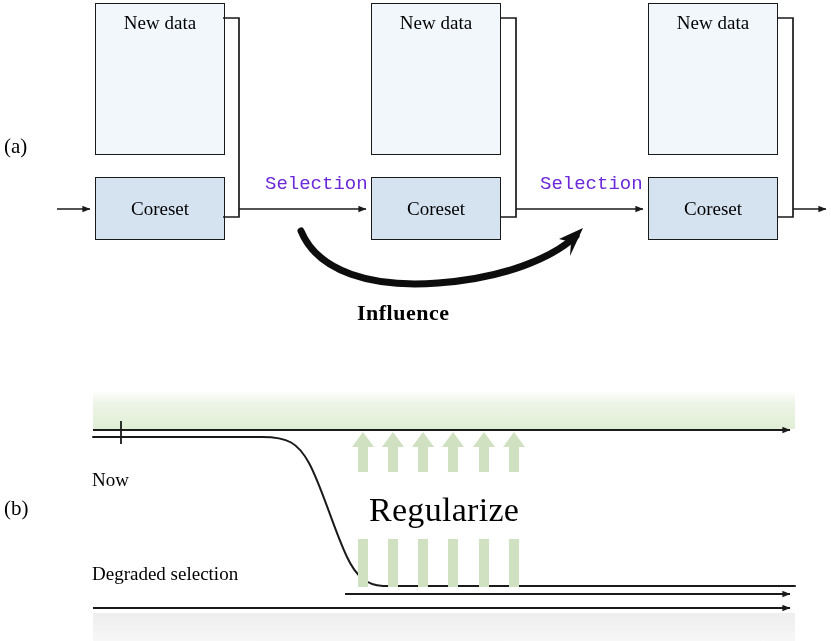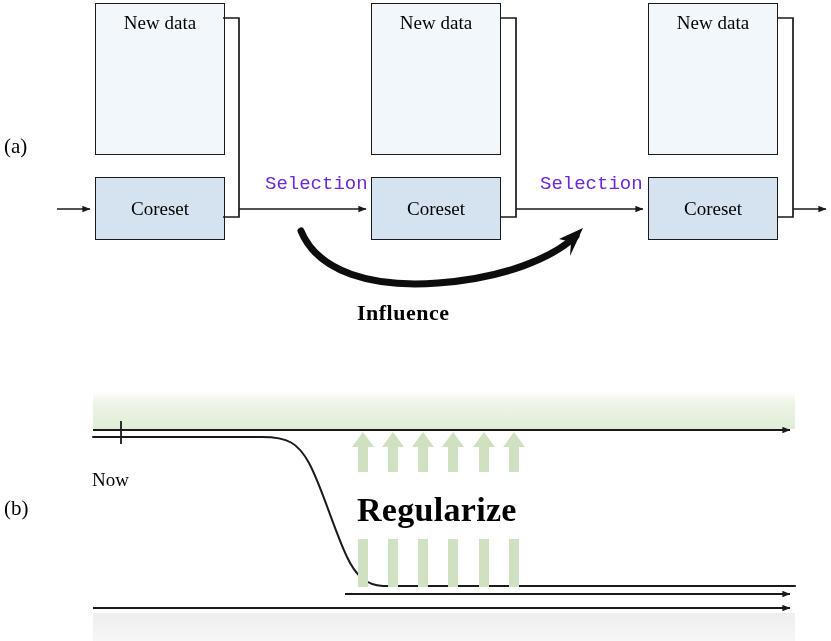--- a/index.html
+++ b/index.html
@@ -76,25 +76,26 @@
   .axis-label {
     position: absolute;
     font-family: "Liberation Serif", "DejaVu Serif", serif;
     font-size: 19px;
     color: #000;
     white-space: nowrap;
   }
   .regularize-label {
     position: absolute;
     font-family: "Liberation Serif", "DejaVu Serif", serif;
-    font-weight: bold;
+    font-weight: normal;
     font-size: 34px;
     color: #000;
     white-space: nowrap;
     letter-spacing: 0.3px;
+    margin-left: 12px;
   }
   svg { display: block; }
   .svg-layer {
     position: absolute;
     left: 0; top: 0;
     width: 831px; height: 641px;
     pointer-events: none;
   }
 </style>
 </head>
@@ -127,20 +128,21 @@
   </div>
 
   <div class="sel-label" style="left:265px; top:173px;">Selection</div>
   <div class="sel-label" style="left:540px; top:173px;">Selection</div>
 
   <div class="influence-label" style="left:357px; top:300px;">Influence</div>
 
   <div class="regularize-label" style="left:357px; top:491px;">Regularize</div>
 
   <div class="axis-label" style="left:92px; top:448px;margin-top:21px;">Now</div>
+  <div class="axis-label" style="left:92px; top:563px;">Degraded selection</div>
 
   <svg class="svg-layer" width="831" height="641" viewBox="0 0 831 641" xmlns="http://www.w3.org/2000/svg">
     <defs>
       <marker id="arrowThin" markerWidth="9" markerHeight="9" refX="7.6" refY="3.2" orient="auto" markerUnits="userSpaceOnUse">
         <path d="M0,0 L8,3.2 L0,6.4 z" fill="#1a1a1a"></path>
       </marker>
       <linearGradient id="greenBandGrad" x1="0" y1="0" x2="0" y2="1">
         <stop offset="0%" stop-color="#ffffff"></stop>
         <stop offset="30%" stop-color="#eef5e8"></stop>
         <stop offset="100%" stop-color="#dfeed5"></stop>

